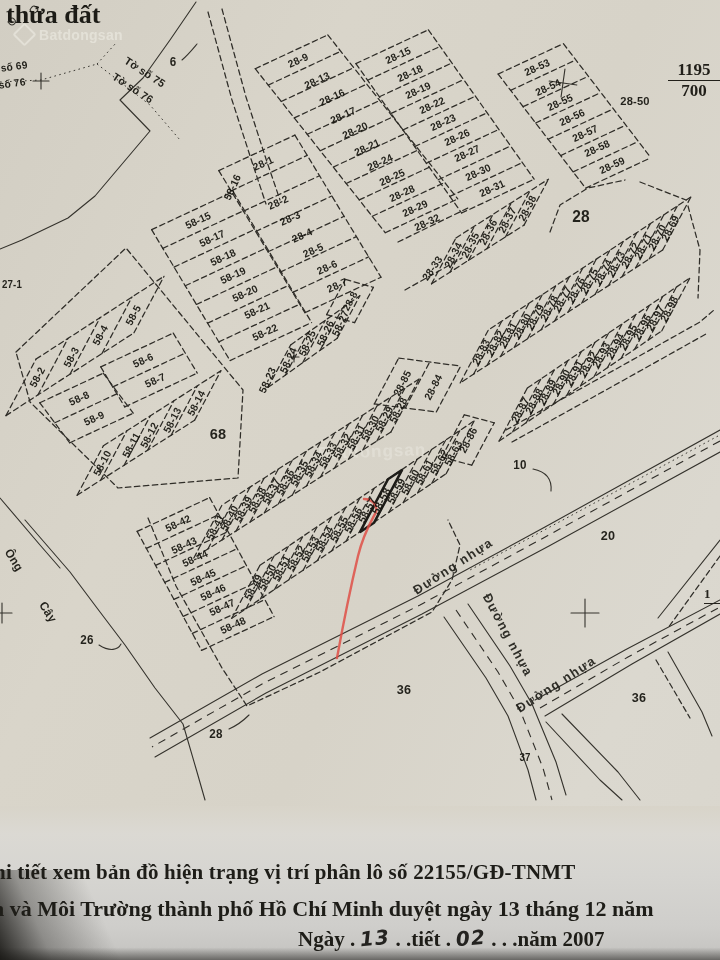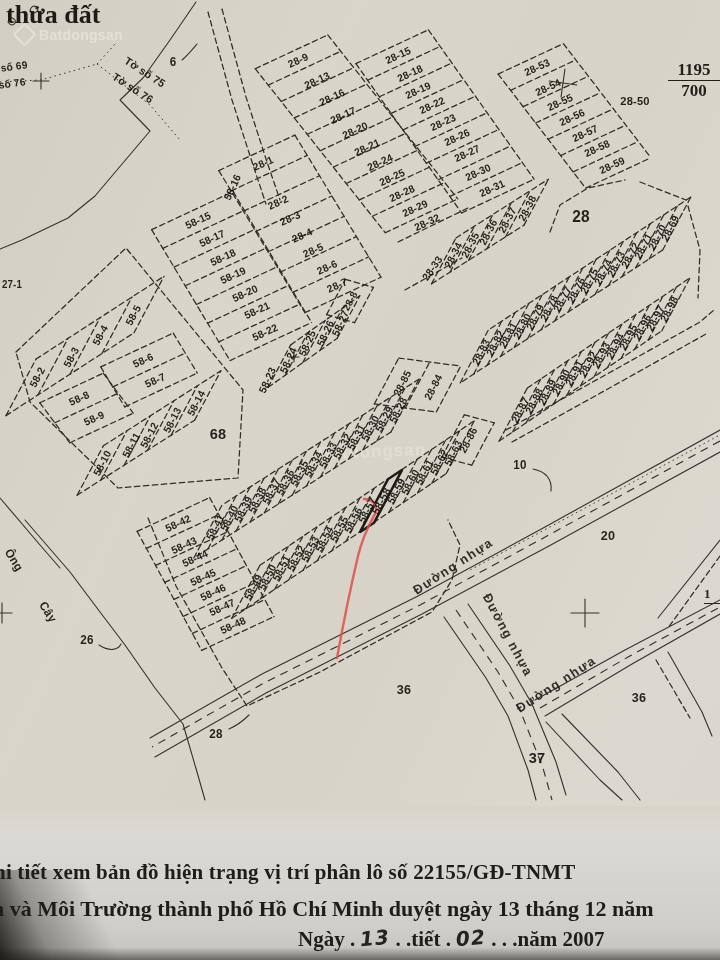--- a/index.html
+++ b/index.html
@@ -444,21 +444,21 @@
       <span class="lbl" style="left: 655px; top: 318px; font-size: 10.5px; transform: translate(-50%, -50%) rotate(-62deg) scale(0.97, 1);">28-97</span>
       <span class="lbl" style="left: 669px; top: 309px; font-size: 10.5px; transform: translate(-50%, -50%) rotate(-62deg) scale(0.97, 1);">28-98</span>
       <span class="lbl" style="left: 581px; top: 217px; font-size: 16px; transform: translate(-50%, -50%) rotate(0deg) scale(0.97, 1);">28</span>
       <span class="lbl" style="left: 173px; top: 62px; font-size: 12px; transform: translate(-50%, -50%) rotate(0deg) scale(0.97, 1);">6</span>
       <span class="lbl" style="left: 520px; top: 465px; font-size: 12px; transform: translate(-50%, -50%) rotate(0deg) scale(0.97, 1);">10</span>
       <span class="lbl" style="left: 87px; top: 640px; font-size: 12px; transform: translate(-50%, -50%) rotate(0deg) scale(0.97, 1);">26</span>
       <span class="lbl" style="left: 216px; top: 734px; font-size: 12px; transform: translate(-50%, -50%) rotate(0deg) scale(0.97, 1);">28</span>
       <span class="lbl" style="left: 404px; top: 689px; font-size: 13px; transform: translate(-50%, -50%) rotate(0deg) scale(0.97, 1);">36</span>
       <span class="lbl" style="left: 608px; top: 535px; font-size: 13px; transform: translate(-50%, -50%) rotate(0deg) scale(0.97, 1);">20</span>
       <span class="lbl" style="left: 639px; top: 697px; font-size: 13px; transform: translate(-50%, -50%) rotate(0deg) scale(0.97, 1);">36</span>
-      <span class="lbl" style="left: 537px; top: 757px; font-size: 15px; transform: translate(-50%, -50%) rotate(0deg) scale(0.97, 1);">37</span>
+      <span class="lbl" style="left: 525px; top: 757px; font-size: 10px; transform: translate(-50%, -50%) rotate(0deg) scale(0.97, 1);">37</span>
       <span class="lbl" style="left: 145px; top: 72px; font-size: 11px; transform: translate(-50%, -50%) rotate(33deg) scale(0.97, 1);">Tờ số 75</span>
       <span class="lbl" style="left: 133px; top: 88px; font-size: 11px; transform: translate(-50%, -50%) rotate(33deg) scale(0.97, 1);">Tờ số 76</span>
       <span class="lbl" style="left: 14px; top: 66px; font-size: 10.5px; transform: translate(-50%, -50%) rotate(-8deg) scale(0.97, 1);">số 69</span>
       <span class="lbl" style="left: 12px; top: 83px; font-size: 10.5px; transform: translate(-50%, -50%) rotate(-8deg) scale(0.97, 1);">số 76</span>
       <span class="lbl" style="left: 14px; top: 560px; font-size: 12px; transform: translate(-50%, -50%) rotate(58deg) scale(0.97, 1);">Ông</span>
       <span class="lbl" style="left: 48px; top: 612px; font-size: 12px; transform: translate(-50%, -50%) rotate(58deg) scale(0.97, 1);">Cây</span>
       <span class="lbl road-lbl" style="left: 453px; top: 566px; font-size: 13px; transform: translate(-50%, -50%) rotate(-33deg) scale(0.97, 1);">Đường nhựa</span>
       <span class="lbl road-lbl" style="left: 508px; top: 635px; font-size: 13px; transform: translate(-50%, -50%) rotate(62deg) scale(0.97, 1);">Đường nhựa</span>
       <span class="lbl road-lbl" style="left: 556px; top: 684px; font-size: 13px; transform: translate(-50%, -50%) rotate(-33deg) scale(0.97, 1);">Đường nhựa</span>
     </div>

